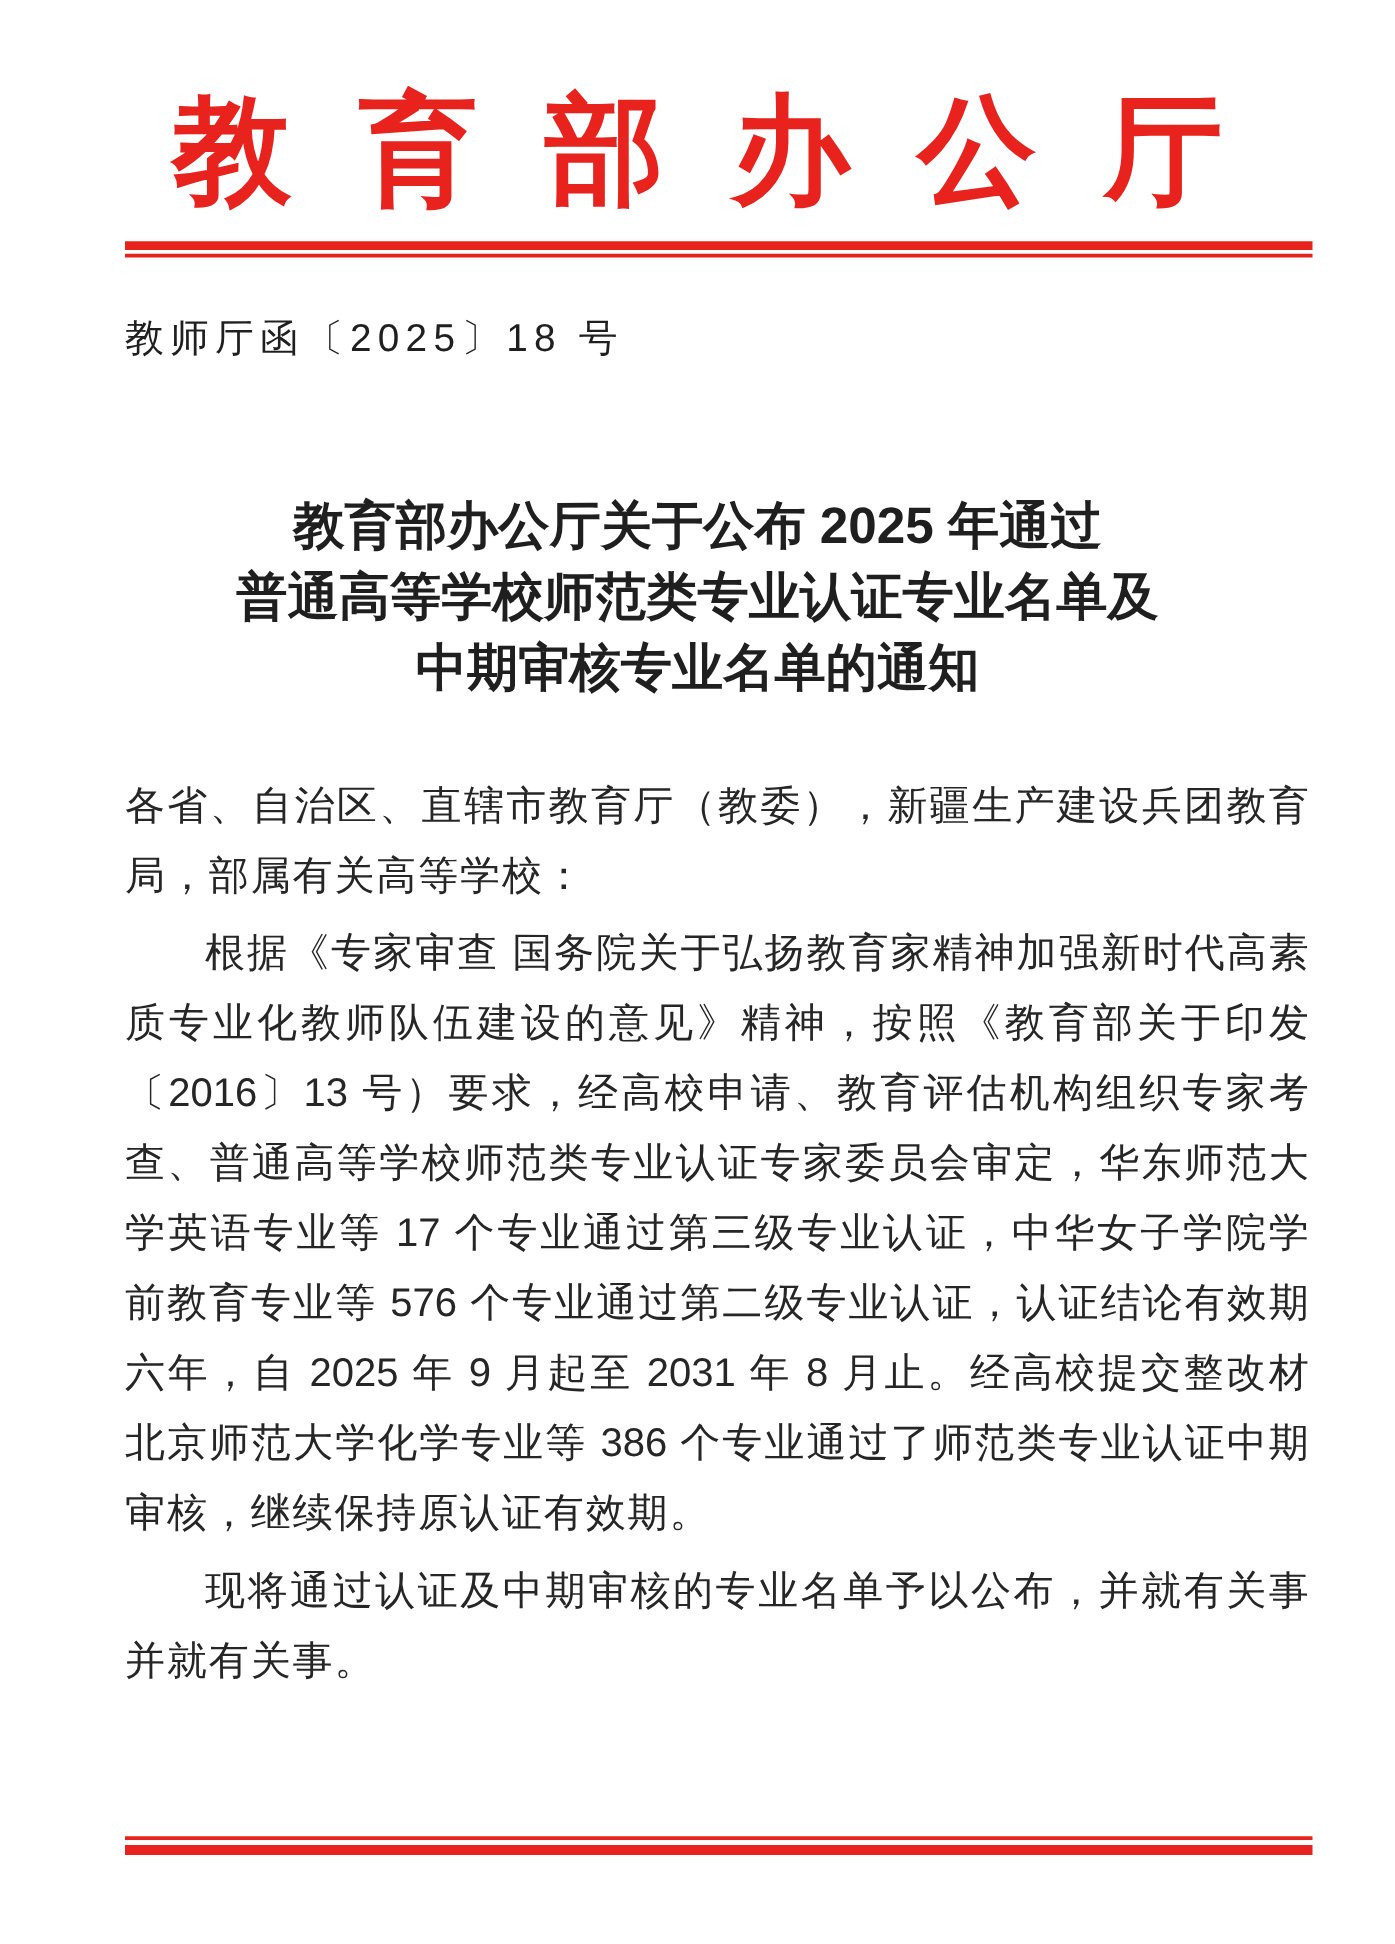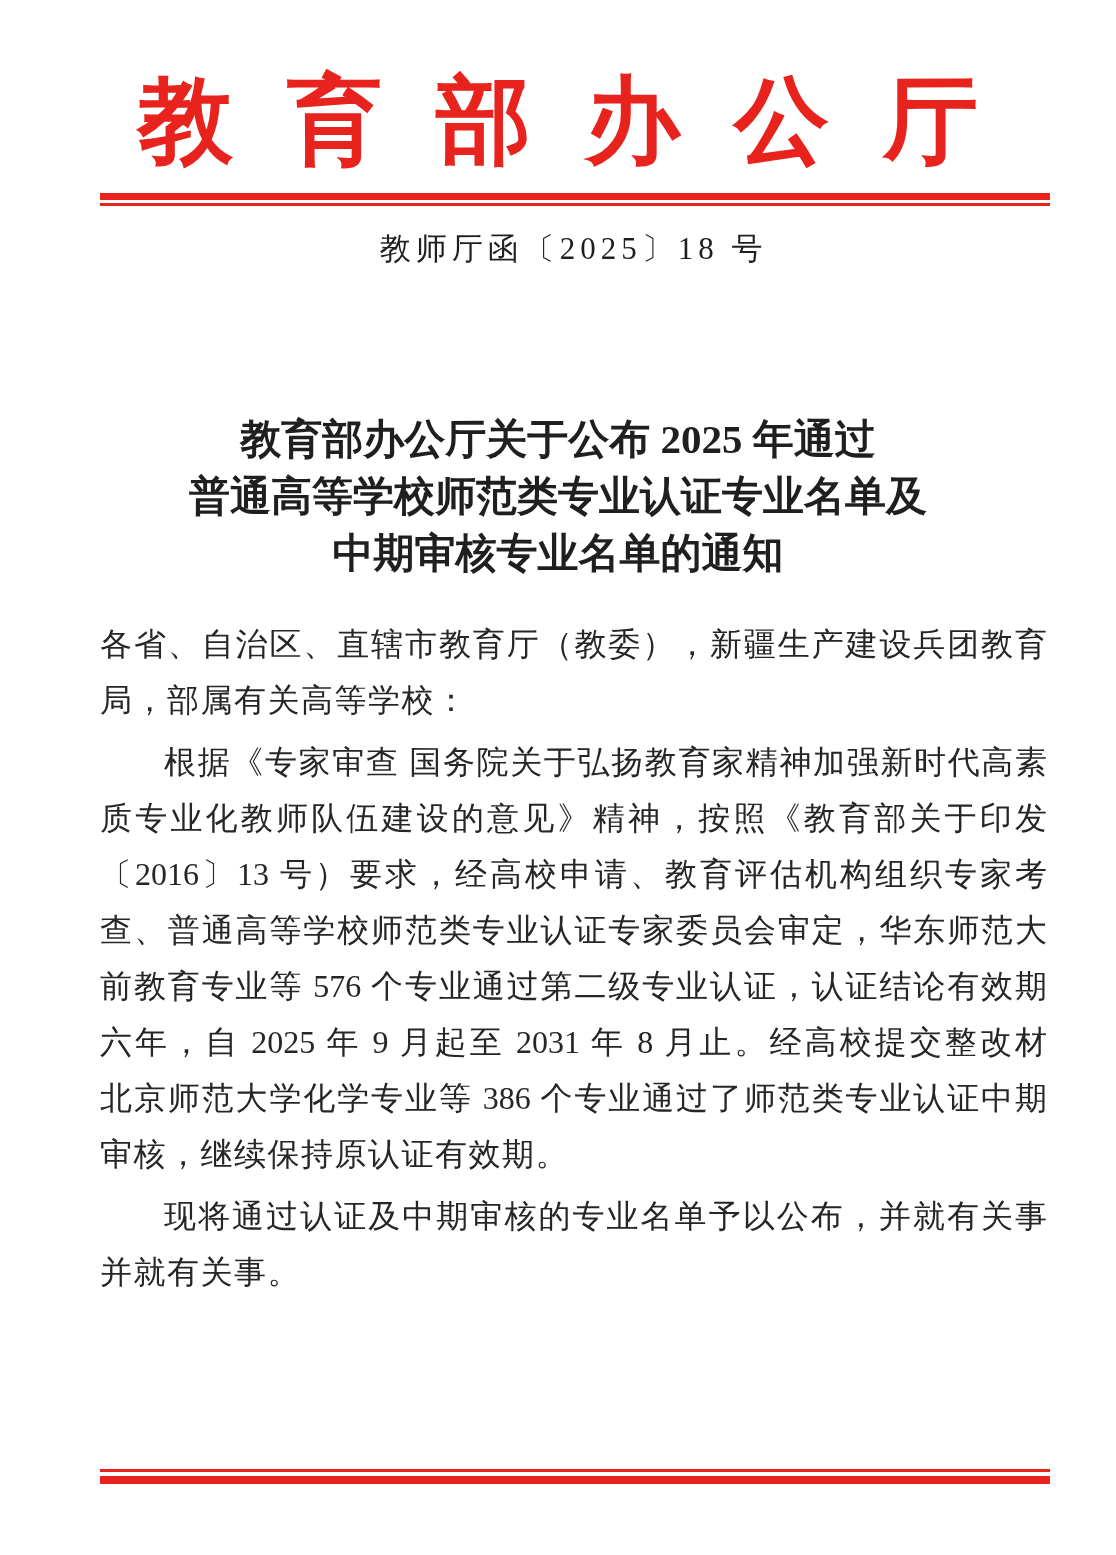--- a/index.html
+++ b/index.html
@@ -1,39 +1,39 @@
 <!DOCTYPE html>
 <html style="--red: #e8231d; --ink: #1f1f1f; --body-ink: #262626;"><head>
 <meta charset="utf-8">
 <style>
   :root { --red:#e8231d; --ink:#1f1f1f; --body-ink:#262626; }
   html,body { margin:0; padding:0; background:#ffffff; }
   .page {
     position:relative; width:1116px; height:1555px; margin:0 auto;
     background:#ffffff; overflow:hidden;
-    font-family:Liberation Serif, serif;
+    font-family:Liberation Sans, sans-serif;
   }
   .agency {
     position:absolute; top:66px; left:0; right:0;
     text-align:center; color:var(--red);
     font-size:95px; line-height:110px; font-weight:bold;
     letter-spacing:54px; text-indent:54px; white-space:nowrap;
   }
   .rule { position:absolute; left:100px; width:950px; background:var(--red); }
   .rule-top-thick  { top:193px; height:7px; }
   .rule-top-thin   { top:203px; height:3px; }
   .rule-bot-thin   { top:1469px; height:3px; }
   .rule-bot-thick  { top:1476px; height:8px; }
   .doc-number {
-    position:absolute; top:228px; left:100px; width:947px;
-    text-align:center; color:var(--ink);
+    position:absolute; top:250px; left:100px; width:947px;
+    text-align:left; color:var(--ink);
     font-size:31px; line-height:42px; letter-spacing:5px; white-space:nowrap;
   }
   .title {
-    position:absolute; top:411px; left:60px; right:60px;
+    position:absolute; top:392px; left:60px; right:60px;
     text-align:center; color:var(--ink);
     font-weight:bold; font-size:41px; line-height:57px;
   }
   .body-text {
     position:absolute; top:616px; left:100px; width:947px;
     color:var(--body-ink); font-size:32px;
   }
   .line {
     height:56px; line-height:56px; overflow:hidden;
     letter-spacing:1.5px; white-space:nowrap;
@@ -63,20 +63,21 @@
     <div>中期审核专业名单的通知</div>
   </div>
 
   <div class="body-text">
     <div class="line j">各省、自治区、直辖市教育厅（教委），新疆生产建设兵团教育</div>
     <div class="line">局，部属有关高等学校：</div>
     <div class="line j indent para">根据《专家审查 国务院关于弘扬教育家精神加强新时代高素</div>
     <div class="line j">质专业化教师队伍建设的意见》精神，按照《教育部关于印发</div>
     <div class="line j">〔2016〕13 号）要求，经高校申请、教育评估机构组织专家考</div>
     <div class="line j">查、普通高等学校师范类专业认证专家委员会审定，华东师范大</div>
+    <div class="line j">学英语专业等 17 个专业通过第三级专业认证，中华女子学院学</div>
     <div class="line j">前教育专业等 576 个专业通过第二级专业认证，认证结论有效期</div>
     <div class="line j">六年，自 2025 年 9 月起至 2031 年 8 月止。经高校提交整改材</div>
     <div class="line j">北京师范大学化学专业等 386 个专业通过了师范类专业认证中期</div>
     <div class="line">审核，继续保持原认证有效期。</div>
     <div class="line j indent para">现将通过认证及中期审核的专业名单予以公布，并就有关事</div>
     <div class="line">并就有关事。</div>
   </div>
 
   <div class="rule rule-bot-thin"></div>
   <div class="rule rule-bot-thick"></div>

